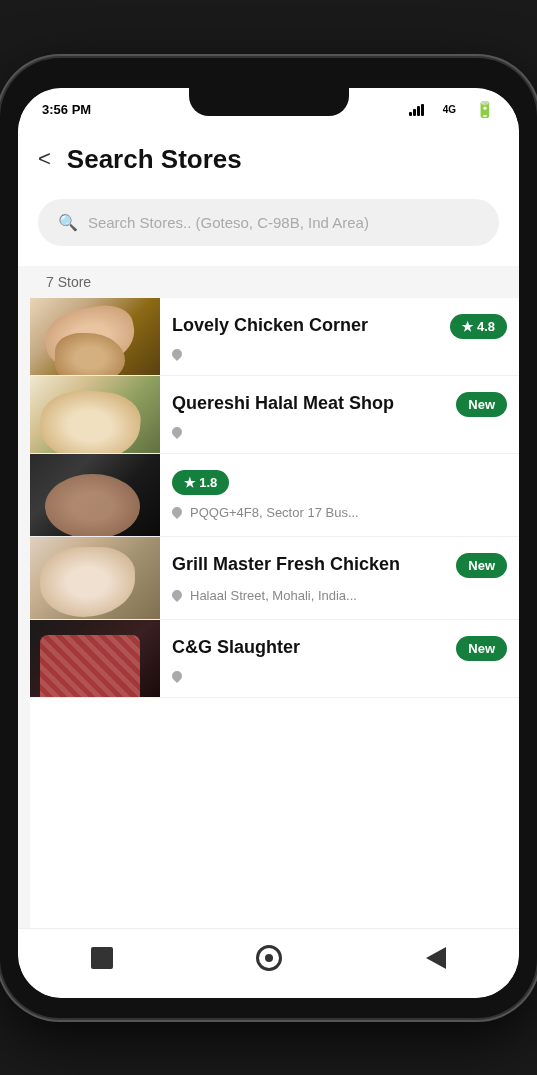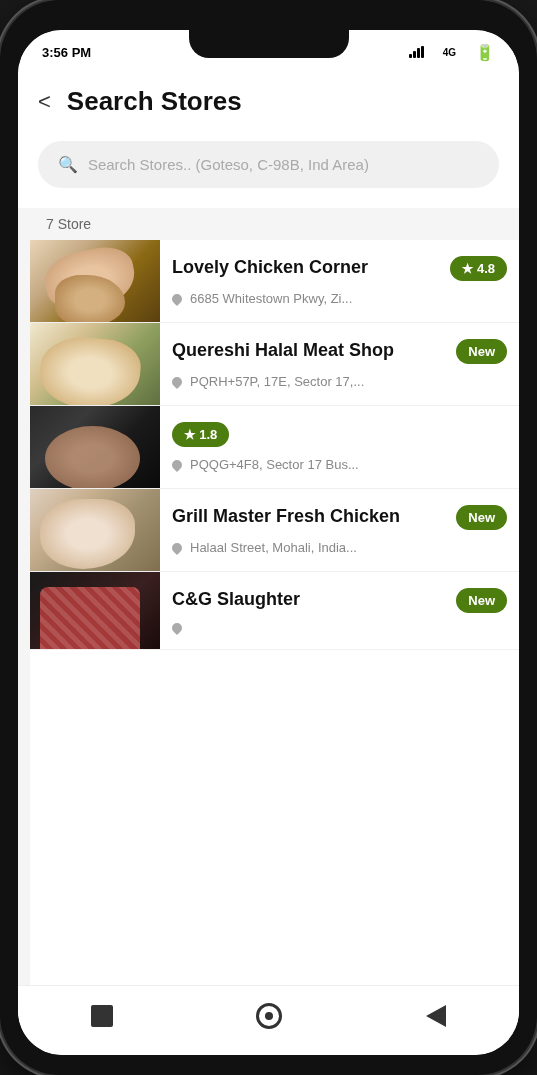--- a/index.html
+++ b/index.html
@@ -8,21 +8,21 @@
       background: #1a1a1a;
       display: flex;
       justify-content: center;
       align-items: center;
       min-height: 100vh;
       font-family: -apple-system, BlinkMacSystemFont, 'Segoe UI', sans-serif;
     }
 
     .phone-frame {
       width: 537px;
-      height: 1075px;
+      height: 960px;
       background: #111;
       border-radius: 60px;
       position: relative;
       box-shadow: 0 0 0 2px #333, 0 0 0 4px #555, 0 20px 60px rgba(0,0,0,0.8);
       overflow: hidden;
     }
 
     .phone-screen {
       position: absolute;
       top: 30px;
@@ -279,21 +279,21 @@
 
     .store-name {
       font-size: 18px;
       font-weight: 700;
       color: #111;
       line-height: 1.3;
       flex: 1;
     }
 
     .badge {
-      background: #4d7c0f;
+      background: #15803d;
       color: white;
       font-size: 13px;
       font-weight: 700;
       padding: 5px 12px;
       border-radius: 20px;
       white-space: nowrap;
       flex-shrink: 0;
     }
 
     .store-address {
@@ -411,35 +411,33 @@
 
       <div class="store-item">
         <div class="store-image img-chicken"></div>
         <div class="store-info">
           <div class="store-name-row">
             <span class="store-name">Lovely Chicken Corner</span>
             <span class="badge">★ 4.8</span>
           </div>
           <div class="store-address">
             <div class="location-dot"></div>
-            <span>6685 Whitestown Pkwy, Zi...</span>
           </div>
         </div>
       </div>
 
       <div class="store-item">
         <div class="store-image img-halal"></div>
         <div class="store-info">
           <div class="store-name-row">
             <span class="store-name">Quereshi Halal Meat Shop</span>
             <span class="badge">New</span>
           </div>
           <div class="store-address">
             <div class="location-dot"></div>
-            <span>PQRH+57P, 17E, Sector 17,...</span>
           </div>
         </div>
       </div>
 
       <div class="store-item">
         <div class="store-image img-butcher"></div>
         <div class="store-info">
           <div class="store-name-row">
             <span class="badge">★ 1.8</span>
           </div>

